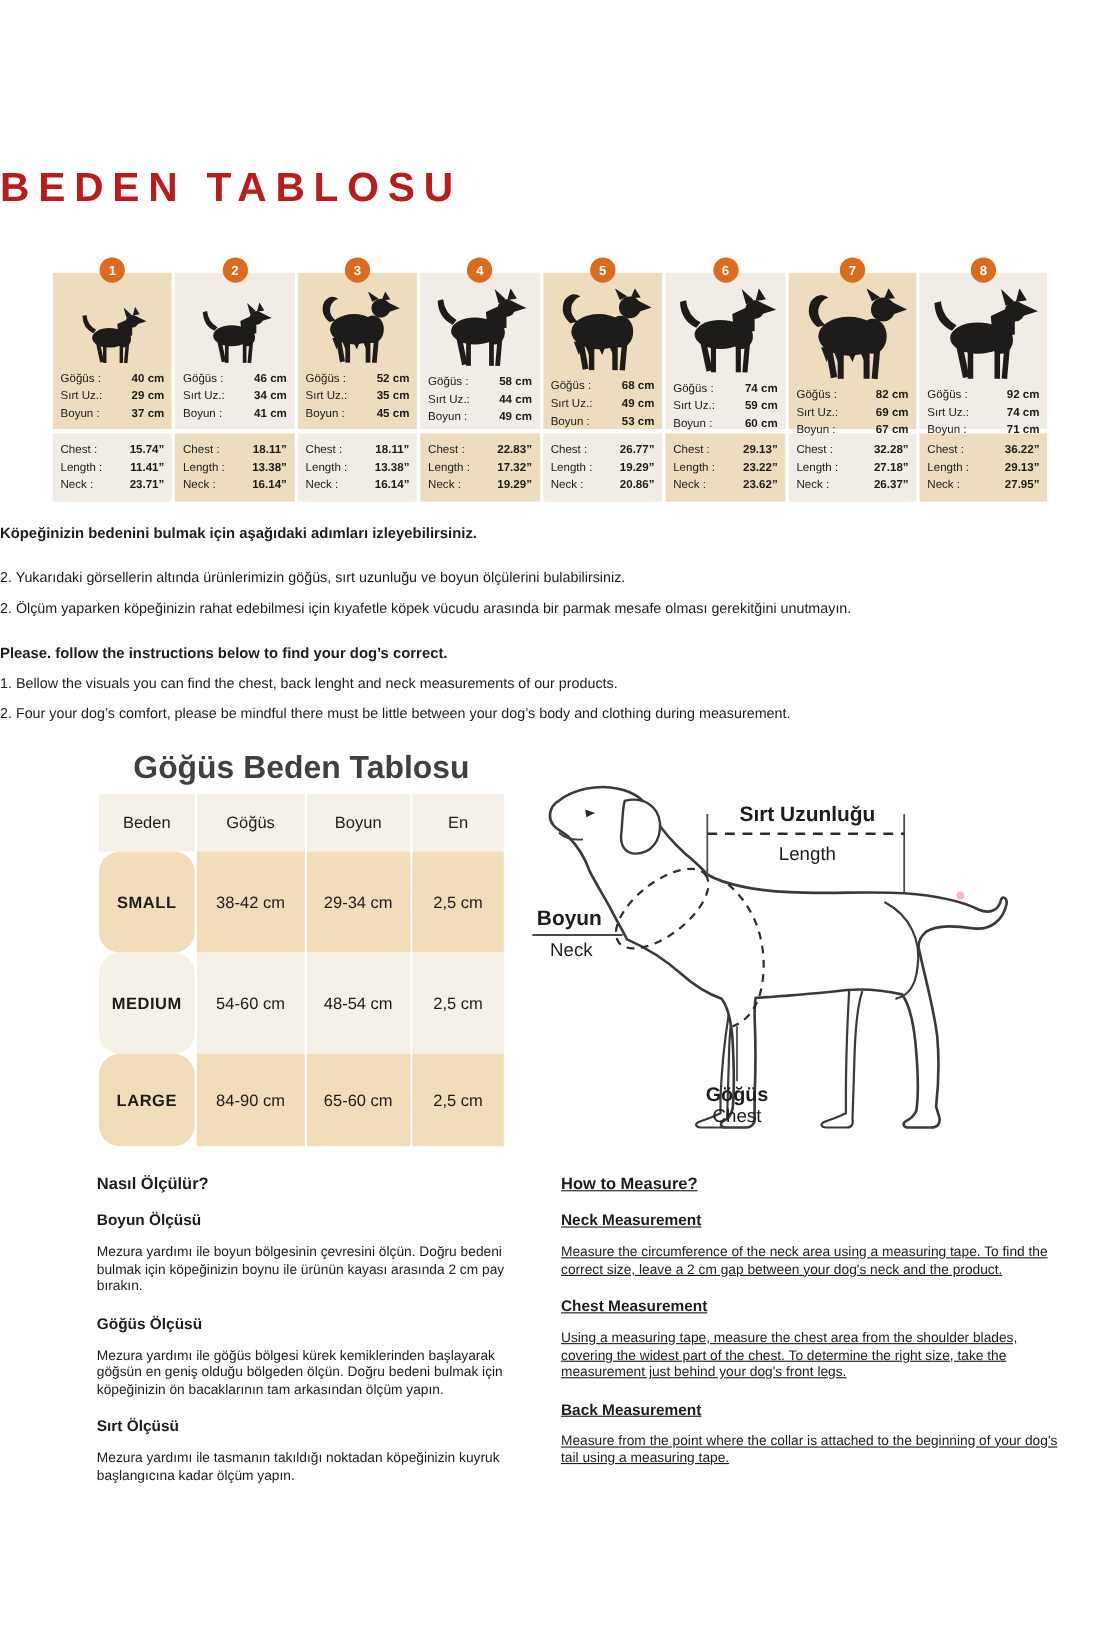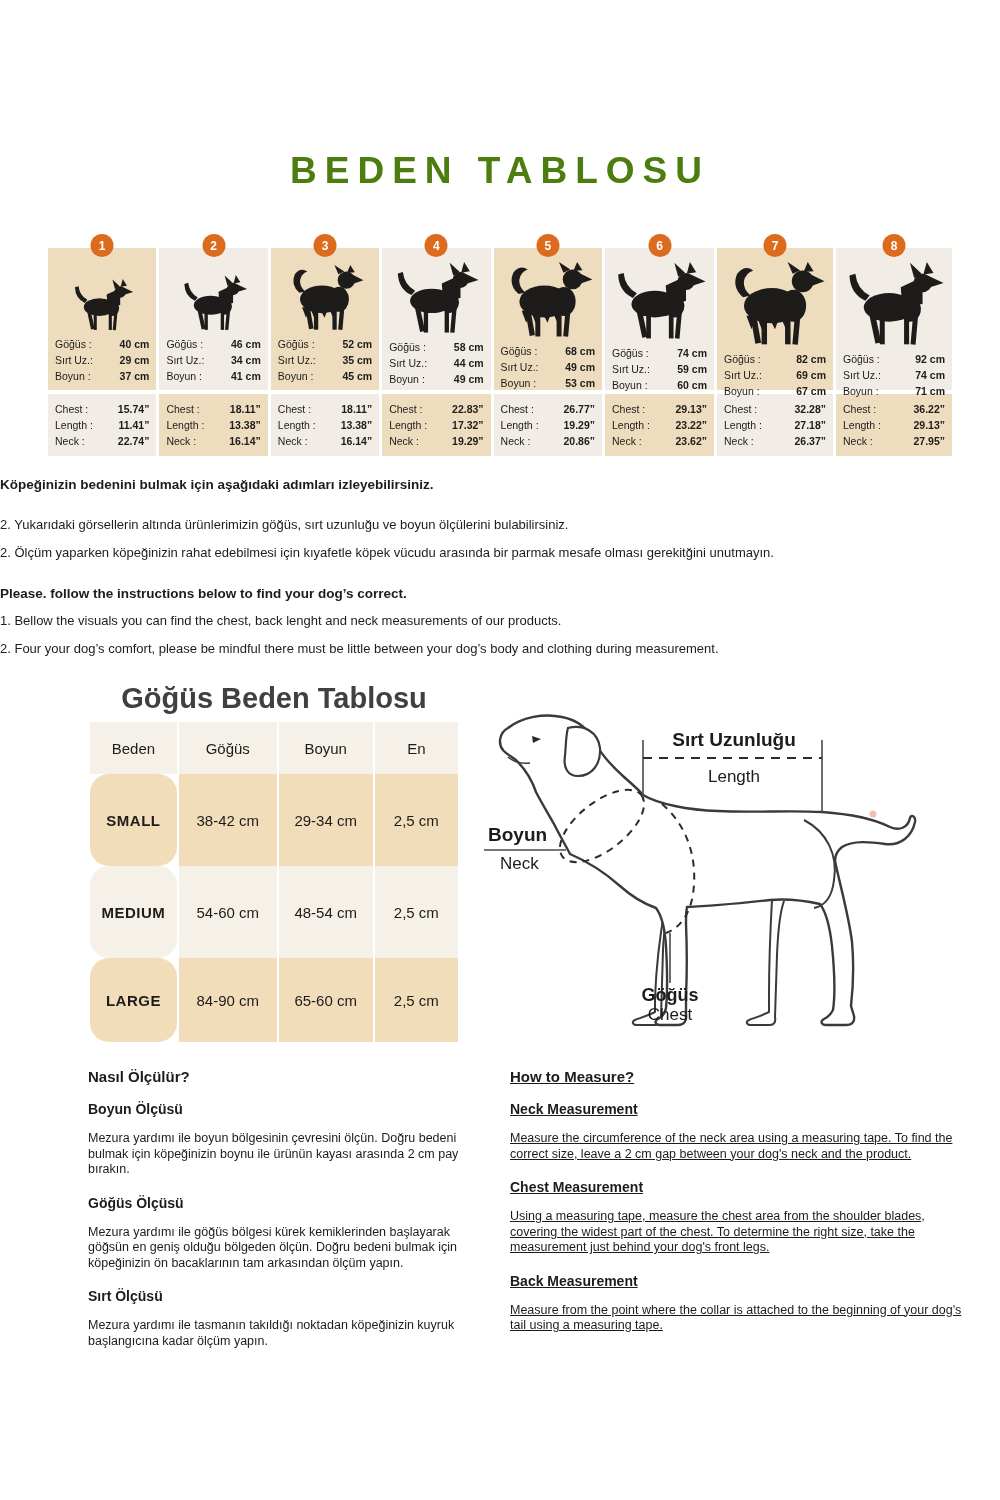--- a/index.html
+++ b/index.html
@@ -5,22 +5,22 @@
   * { box-sizing: border-box; }
   html,body { margin:0; padding:0; }
   body {
     width:1000px; height:1500px; position:relative; background:#ffffff;
     font-family:"Liberation Sans", sans-serif; color:#1d1c1a; overflow:hidden;
   }
   .abs { position:absolute; }
 
   
   .page-title {
-    top:150px; left:0; width:1000px; text-align:center;
-    font-size:37px; font-weight:bold; letter-spacing:8px; color:#4d7c0f;
+    top:150px; left:0; width:1000px; 
+    font-size:37px; font-weight:bold; letter-spacing:8px; color:#b91c1c;
   }
 
   
   #cards {
     top:248px; left:48px; width:904px;
     display:grid; grid-template-columns:repeat(8,1fr); gap:3px; position:absolute;
   }
   .card { position:relative; }
   .badge {
     position:absolute; top:-14px; left:50%; transform:translateX(-50%);
@@ -141,21 +141,21 @@
       <div class="mrow">
           <span>Chest :</span>
           <span class="val">15.74”</span>
         </div>
       <div class="mrow">
           <span>Length :</span>
           <span class="val">11.41”</span>
         </div>
       <div class="mrow">
           <span>Neck :</span>
-          <span class="val">22.74”</span>
+          <span class="val">23.71”</span>
         </div>
     </div>
   </div>
 
   <div class="card alt">
     <div class="badge">2</div>
     <div class="card-top">
       <div class="dog-wrap">
         <svg class="dog" fill="currentColor" height="56" width="68">
             <use href="#dog-a"></use>

